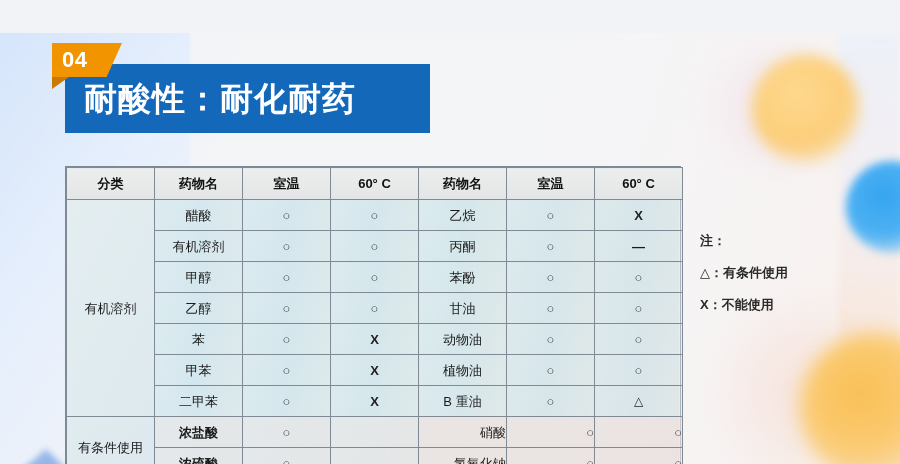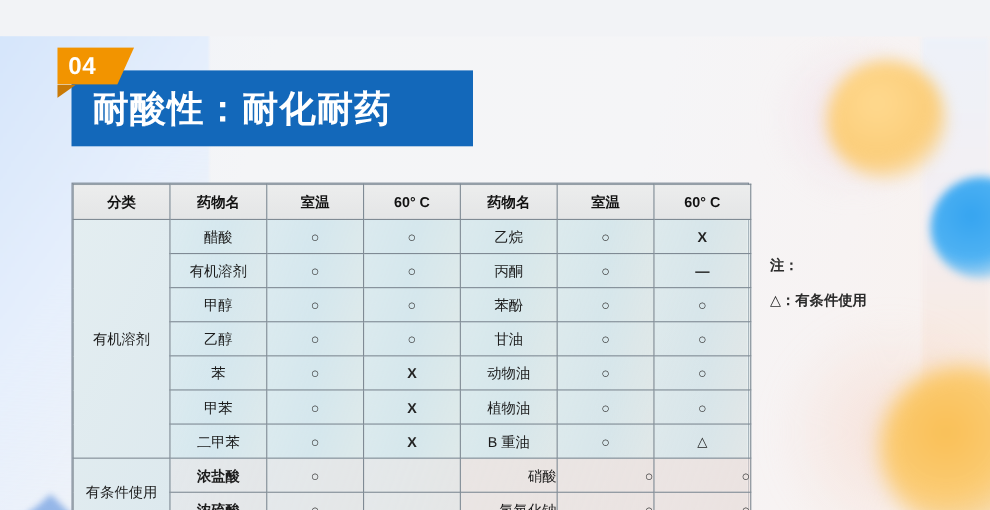--- a/index.html
+++ b/index.html
@@ -217,15 +217,16 @@
           <td class="sym cell-inorg-r">○</td>
         </tr>
 
       </tbody>
     </table>
   </div>
 
   <div class="legend">
     <div class="legend-row head">注：</div>
     <div class="legend-row">△：有条件使用</div>
+    <div class="legend-row">X：不能使用</div>
   </div>
 
 </div>
 
 </body></html>

